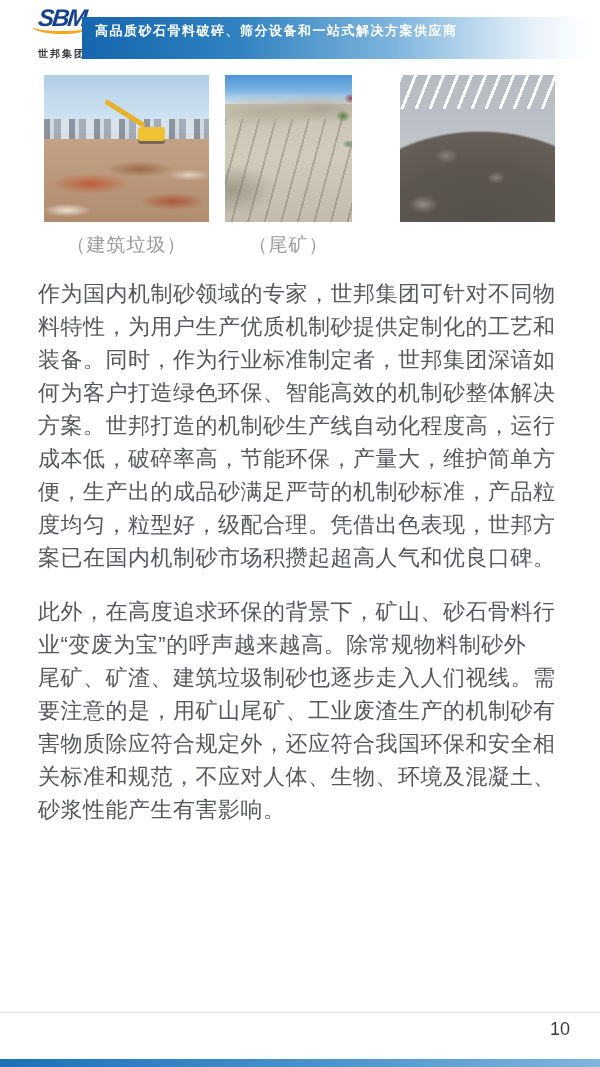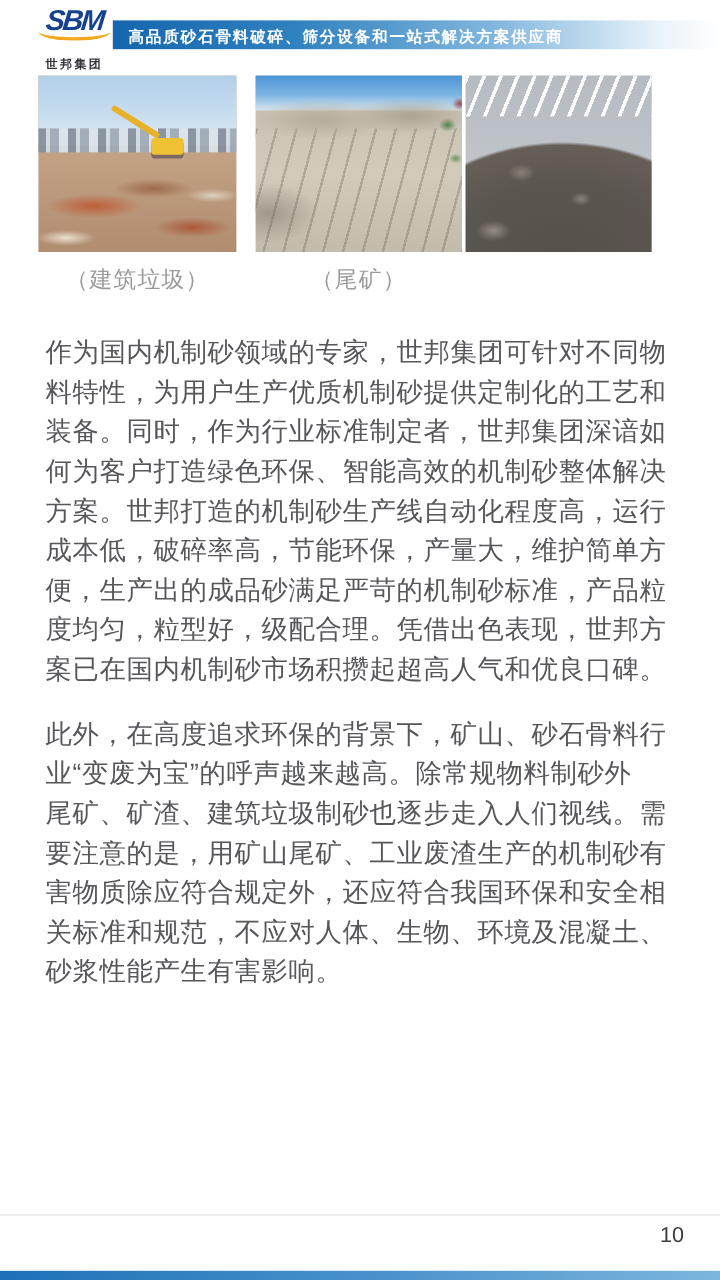--- a/index.html
+++ b/index.html
@@ -18,32 +18,32 @@
   .logo-swoosh {
     height:6px; margin:-4px 3px 0 3px;
     border-bottom:3px solid #f3a81d;
     border-radius:0 0 60% 60% / 0 0 100% 100%;
   }
   .logo-company {
     margin-top:13px; font-size:10px; font-weight:bold; color:#33343a;
     letter-spacing:2px; text-align:center; white-space:nowrap;
   }
   .banner {
-    position:absolute; left:94px; top:17px; width:506px; height:24px;
+    position:absolute; left:82px; top:17px; width:506px; height:42px;
     background:linear-gradient(90deg,#1566ad 0%,#2f81bf 30%,#7fb5dd 62%,#e9f3fa 90%,#ffffff 100%);
   }
   .banner-text {
     display:block; padding-left:13px; line-height:28px;
     font-size:13px; font-weight:bold; color:#ffffff; letter-spacing:1.5px; white-space:nowrap;
   }
 
   
-  .g-item { position:absolute; top:63px; margin:0; }
+  .g-item { position:absolute; top:63px; margin:12px; }
   .g1 { left:32px;  width:165px; }
-  .g2 { left:213px; width:172px; }
+  .g2 { left:213px; width:127px; }
   .g3 { left:388px; width:155px; }
   .photo { position:relative; height:147px; overflow:hidden; }
   figcaption {
     margin-top:10px; text-align:center;
     font-size:19px; color:#9b9b9b; letter-spacing:1px; white-space:nowrap;
   }
 
   
   .ph1 {
     background-image:

